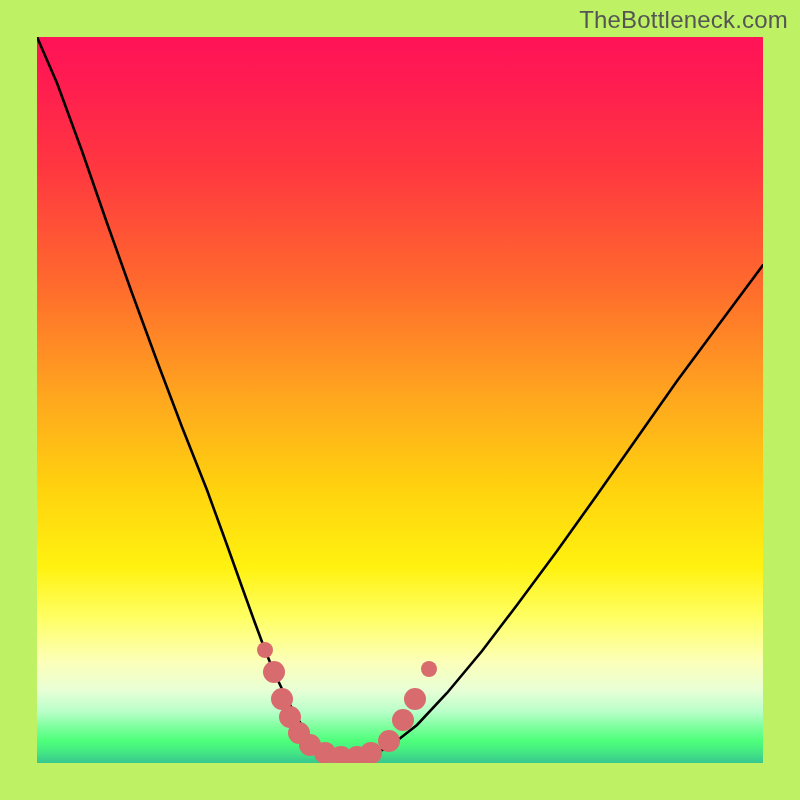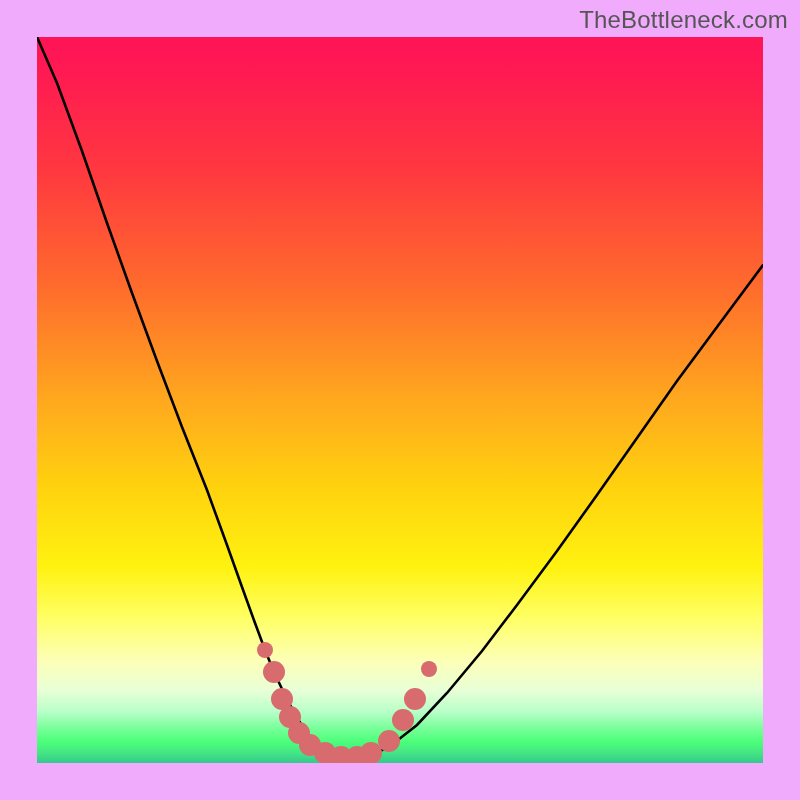--- a/index.html
+++ b/index.html
@@ -10,21 +10,21 @@
     background: #000;
     overflow: hidden;
     font-family: Arial, Helvetica, sans-serif;
   }
   .frame {
     position: absolute;
     left: 0;
     top: 0;
     width: 800px;
     height: 800px;
-    background: #f0abfc;
+    background: #bef264;
   }
   .plot {
     position: absolute;
     left: 37px;
     top: 37px;
     width: 726px;
     height: 726px;
     overflow: hidden;
   }
   .gradient {

